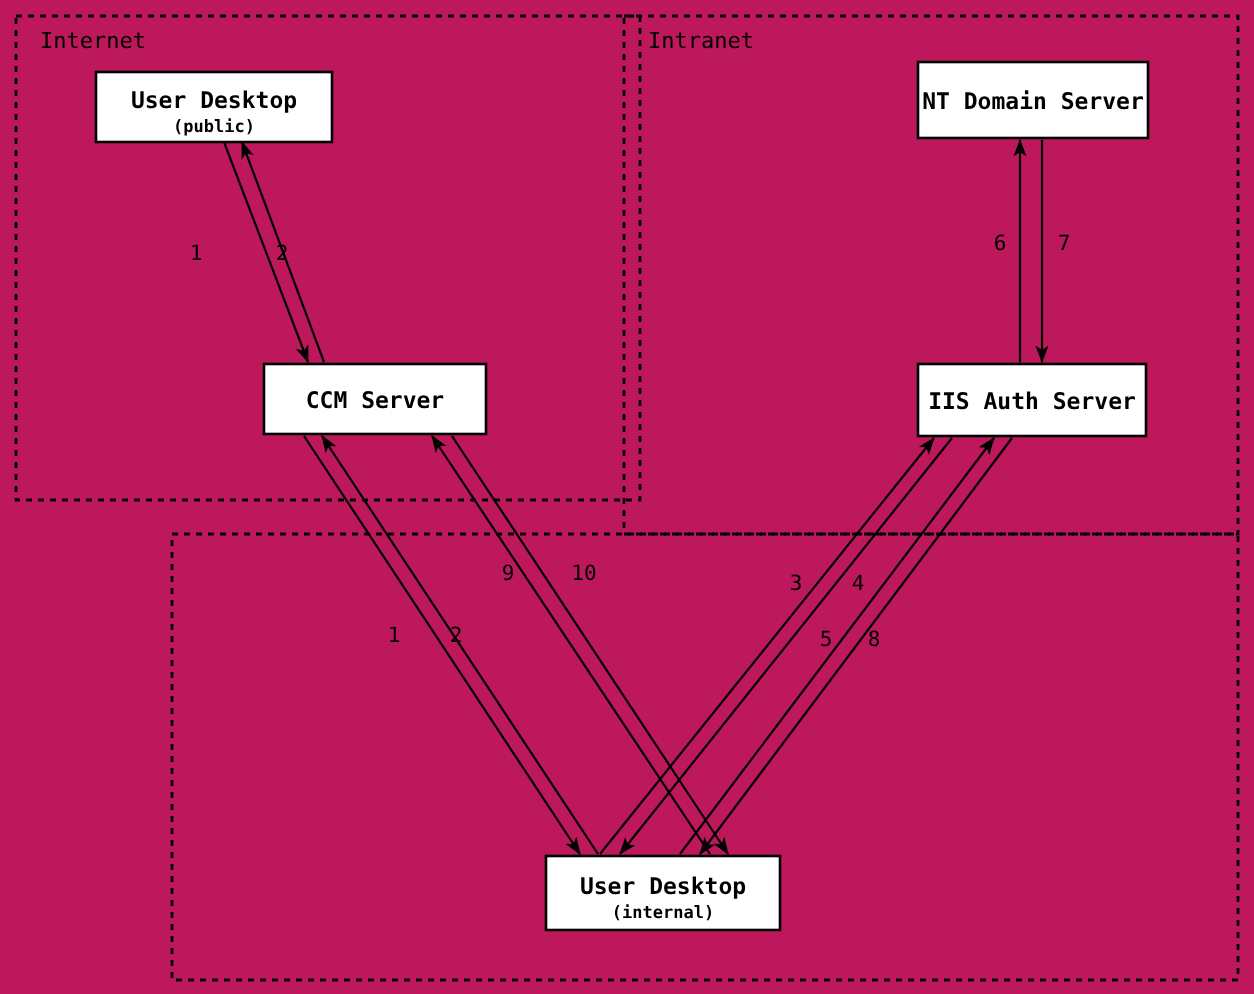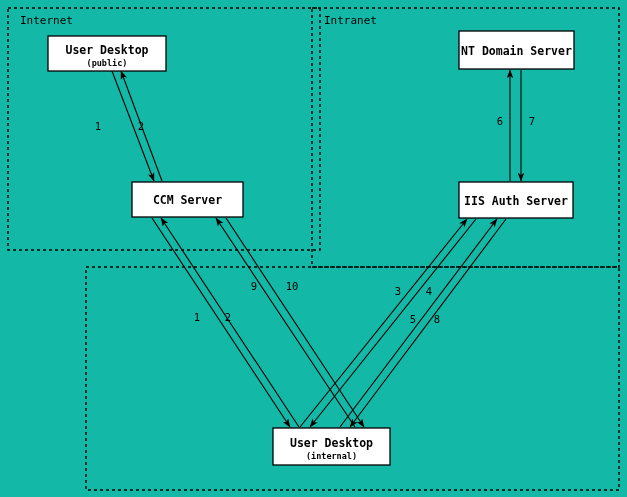--- a/index.html
+++ b/index.html
@@ -4,21 +4,21 @@
 <style>
   html, body {
     margin: 0;
     padding: 0;
     background: #ffffff;
   }
   #diagram-root {
     position: relative;
     width: 627px;
     height: 497px;
-    background: #14b8a6;
+    background: #be185d;
     font-family: "DejaVu Sans Mono", "Liberation Mono", monospace;
     overflow: hidden;
   }
   svg.diagram-canvas {
     position: absolute;
     left: 0;
     top: 0;
     width: 627px;
     height: 497px;
   }

